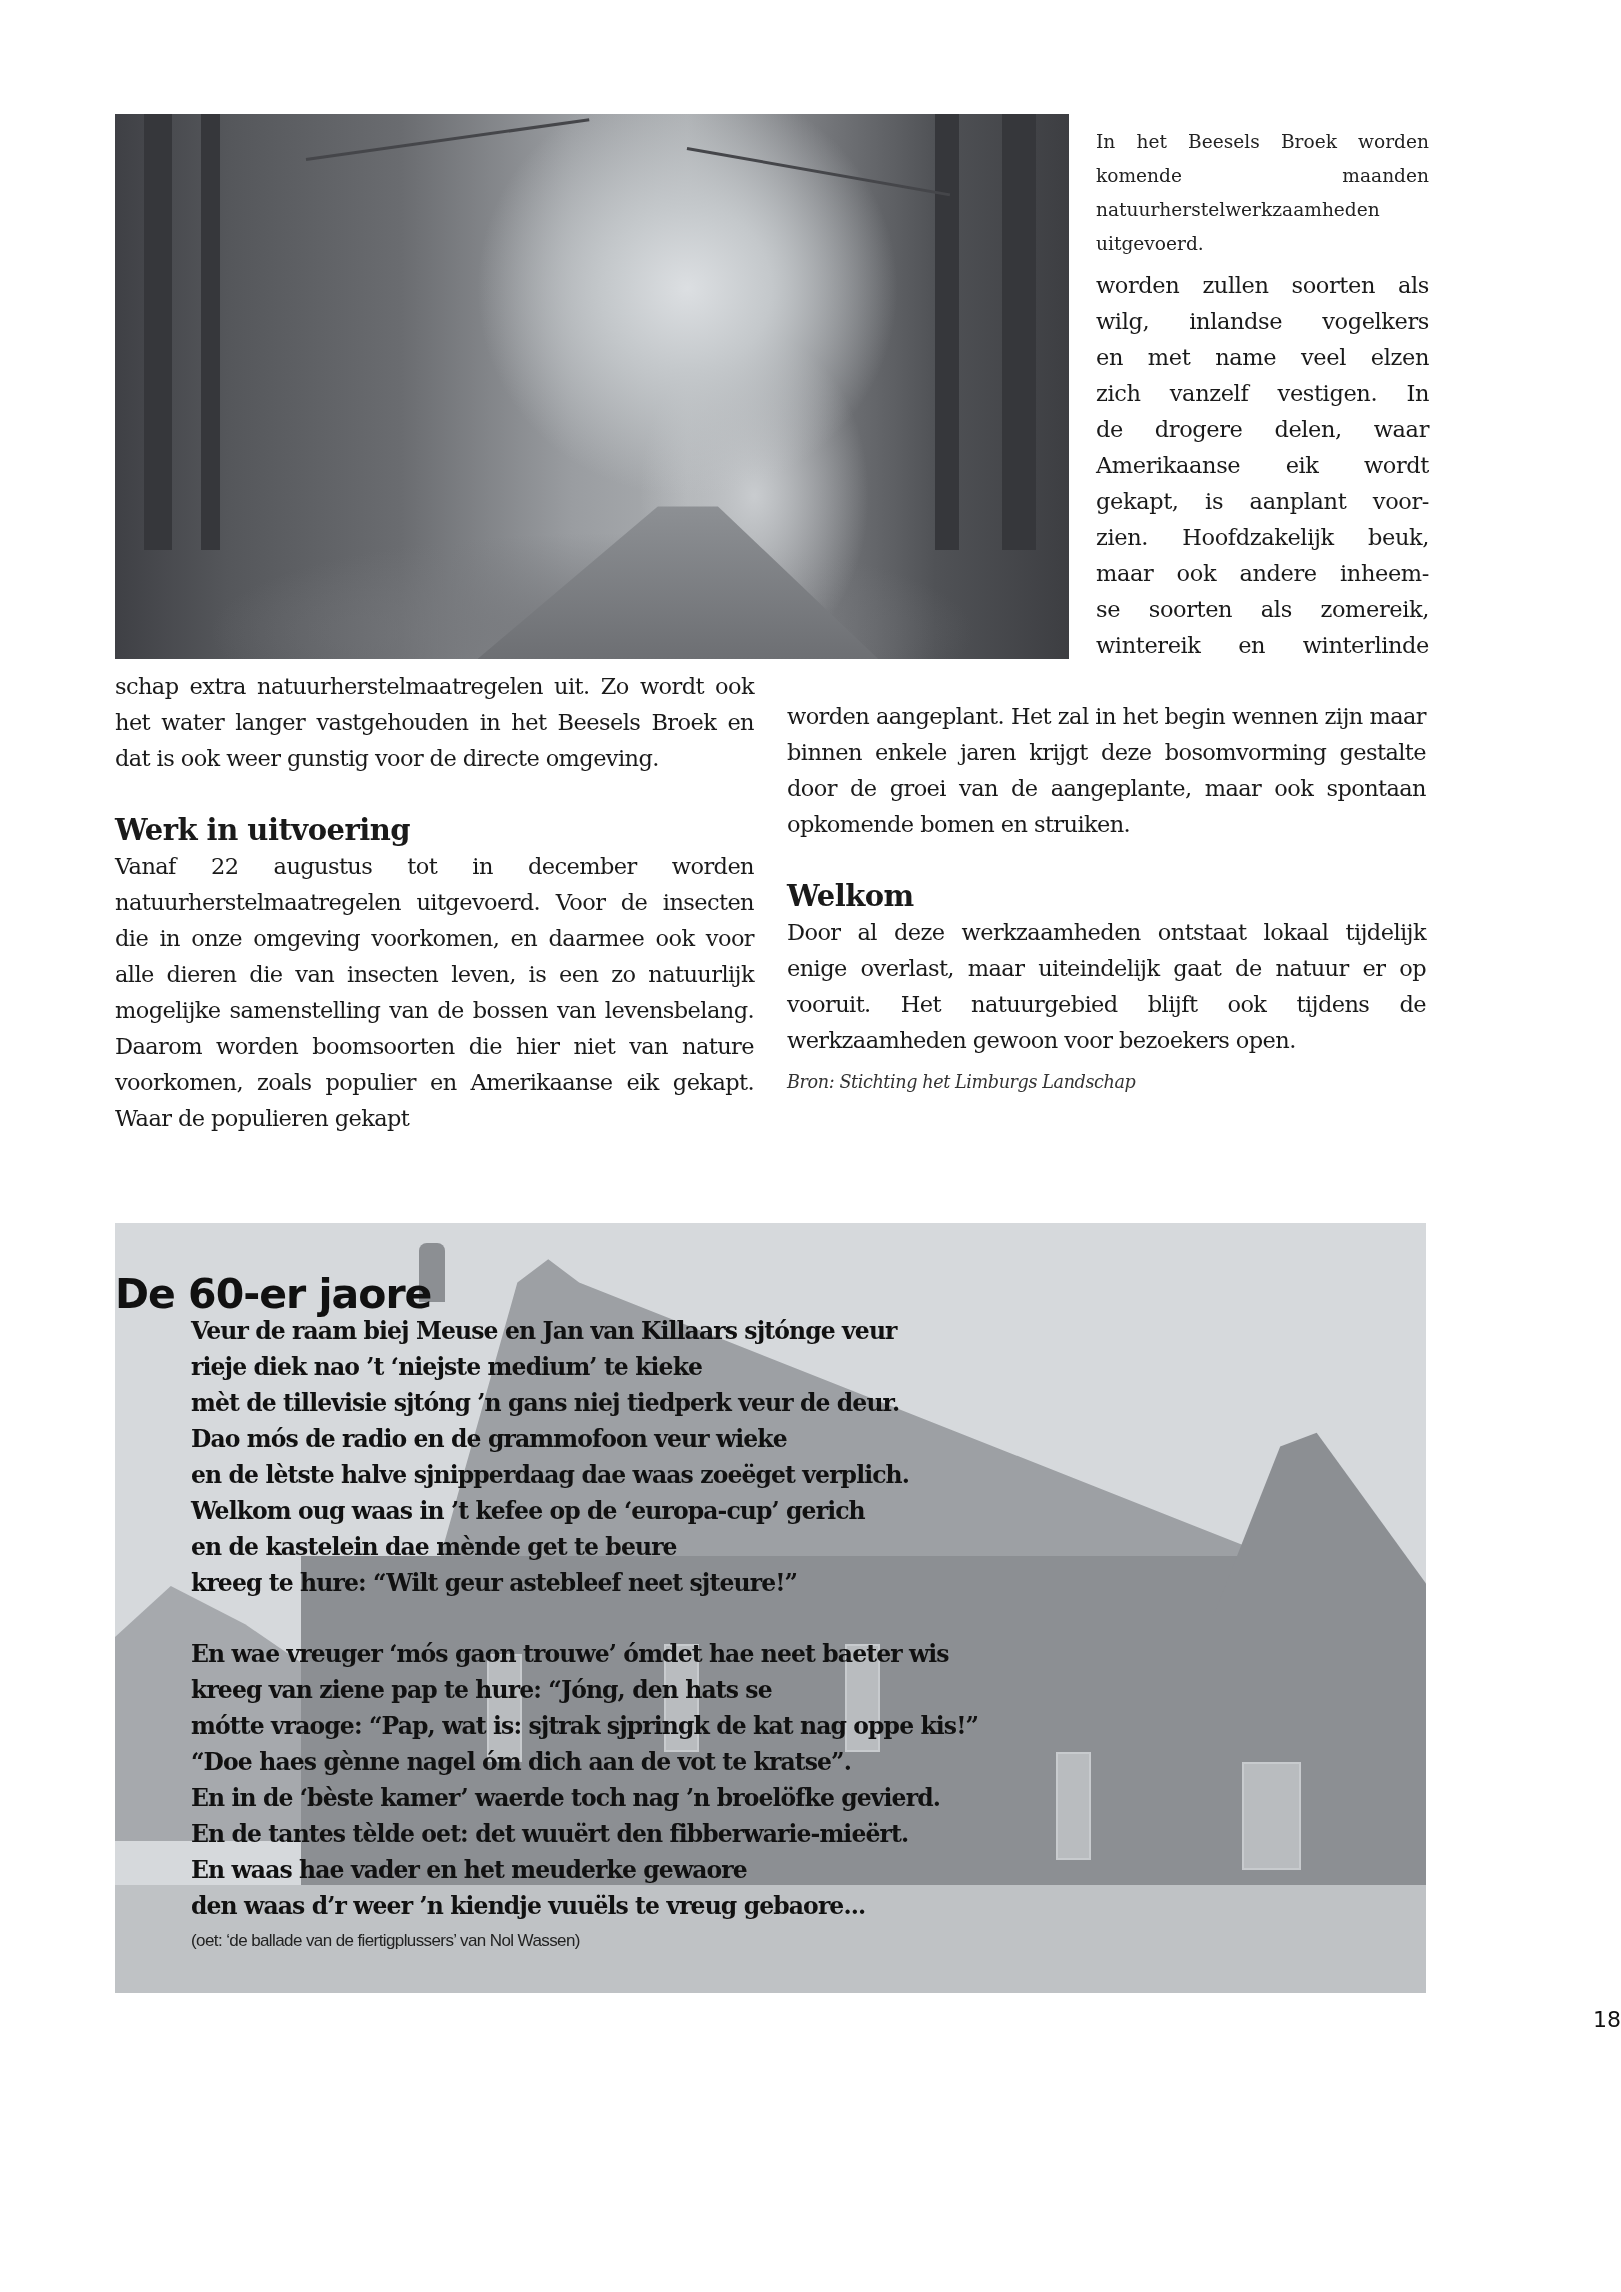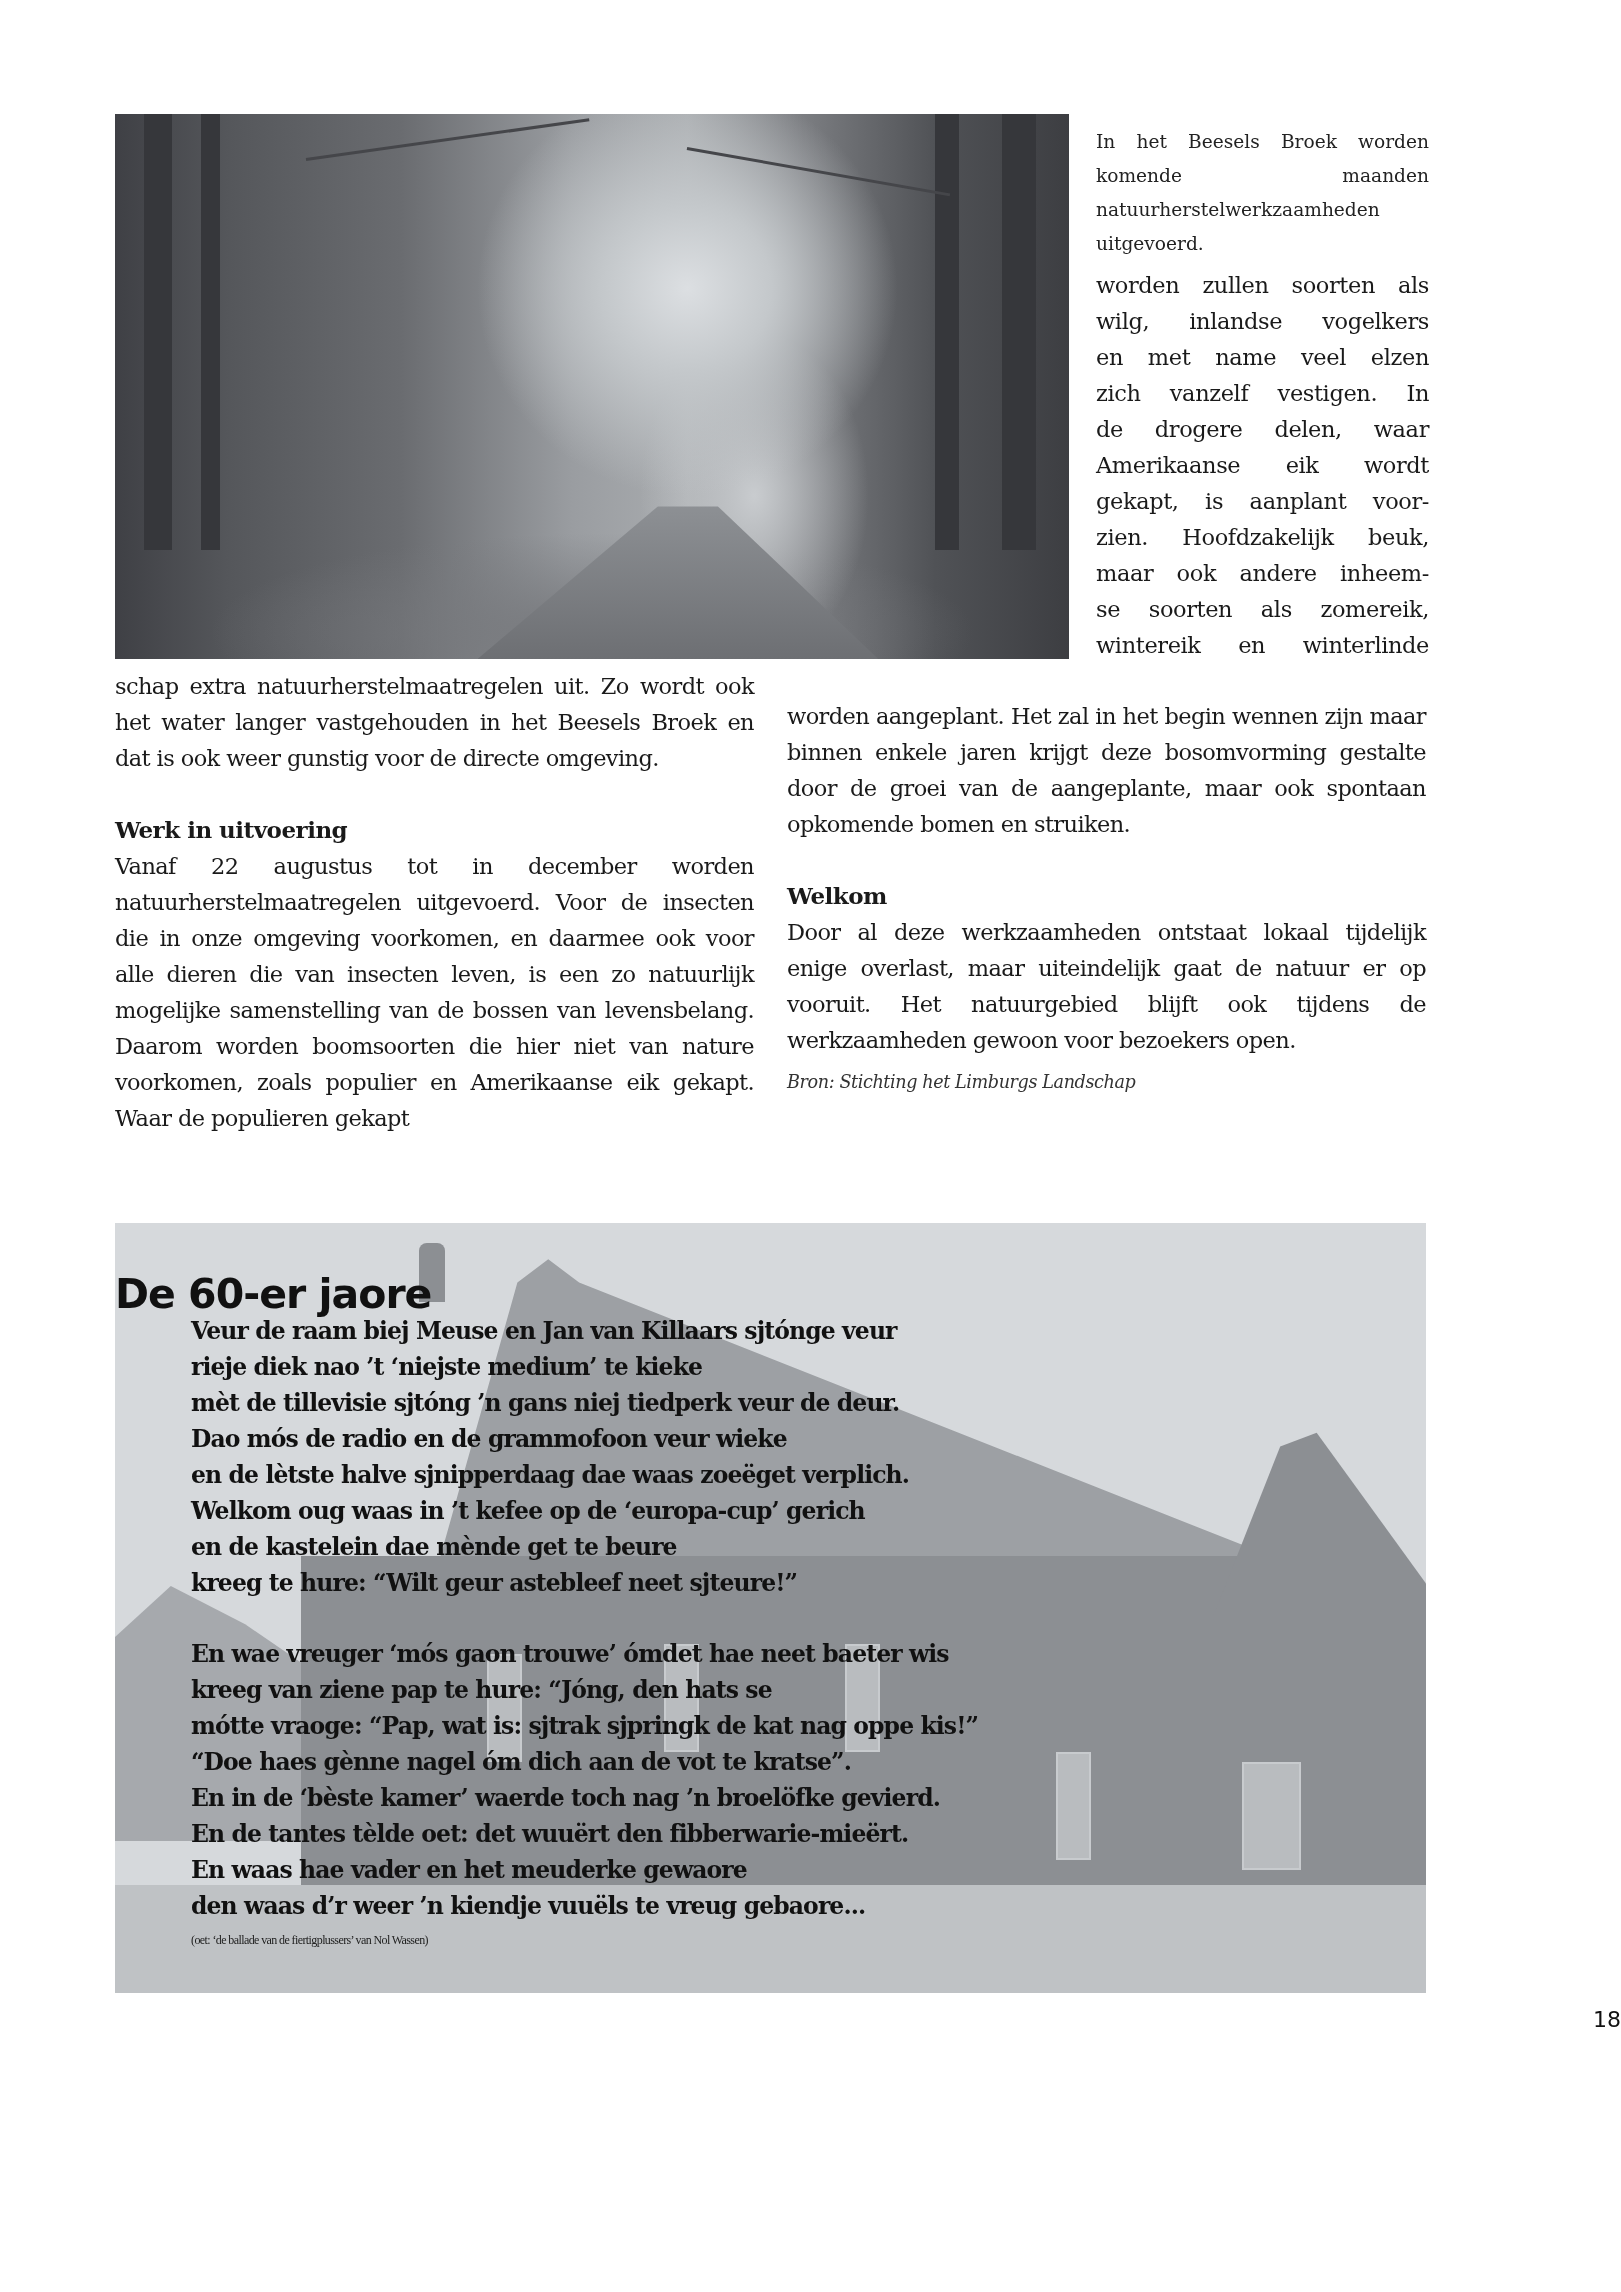--- a/index.html
+++ b/index.html
@@ -23,21 +23,21 @@
   .caption {
     position: absolute; left: 1096px; top: 125px; width: 333px;
     font-family: "DejaVu Serif", serif; font-size: 18.6px; line-height: 34px;
     text-align: justify; color: #222;
   }
   .body-text { font-family: "DejaVu Serif", serif; font-size: 22.5px; line-height: 36px; text-align: justify; color: #1a1a1a; letter-spacing: -0.6px; }
   .right-top { position: absolute; left: 1096px; top: 267px; width: 333px; font-size: 22.5px; letter-spacing: -0.4px; }
   .right-top p { text-align-last: justify; }
   .col-left { position: absolute; left: 115px; top: 668px; width: 639px; }
   .col-right { position: absolute; left: 787px; top: 698px; width: 639px; }
-  .heading { font-family: "DejaVu Serif", serif; font-weight: bold; font-size: 23px; line-height: 36px; letter-spacing: -0.5px; }
+  .heading { font-family: "DejaVu Serif", serif; font-weight: bold; font-size: 29px; line-height: 36px; letter-spacing: -0.5px; }
   .gap { height: 36px; }
   .source { font-family: "DejaVu Serif", serif; font-style: italic; font-size: 17.6px; line-height: 29px; color: #333; margin-top: 10px; letter-spacing: -0.4px; }
 
   .poem-box {
     position: absolute; left: 115px; top: 1223px; width: 1311px; height: 770px;
     background: #d6d9dc; overflow: hidden;
   }
   .house { position: absolute; inset: 0; }
   .house .wall-main { position: absolute; left: 186px; top: 333px; width: 980px; height: 377px; background: #8c8f93; }
   .house .roof-main { position: absolute; left: 176px; top: 19.6px; width: 1029px; height: 333px; background: #9da0a4;
@@ -49,21 +49,21 @@
   .house .window { position: absolute; width: 35px; height: 108px; background: #b9bcbf; border: 2.9px solid #c8cbce; }
   .house .ground { position: absolute; left: 0; right: 0; bottom: 0; height: 108px; background: #bfc2c5; }
   .house .bush { position: absolute; left: 0; top: 363px; width: 186px; height: 255px; background: #a6a9ad;
     clip-path: polygon(0 20%, 30% 0, 70% 15%, 100% 30%, 100% 100%, 0 100%); }
 
   .poem-title { position: absolute; left: 0; top: 9.8px; font-family: "DejaVu Sans", sans-serif; font-weight: bold;
     font-size: 41px; line-height: 51px; color: #111; letter-spacing: -1px; margin-top: 36px; }
   .poem-text { position: absolute; left: 76px; top: 90px; font-family: "DejaVu Serif", serif; font-weight: bold;
     font-size: 23.5px; line-height: 36px; color: #111; letter-spacing: -0.9px; }
   .poem-text .stanza-gap { height: 35px; }
-  .poem-credit { font-family: Liberation Serif, serif; font-weight: normal; font-size: 12px; line-height: 33px; letter-spacing: -0.6px; color: #222; }
+  .poem-credit { font-family: Liberation Sans, sans-serif; font-weight: normal; font-size: 17px; line-height: 33px; letter-spacing: -0.6px; color: #222; }
 
   .page-number { position: absolute; left: 0; right: 0; top: 2007px; text-align: right;
     font-family: "DejaVu Sans", sans-serif; font-size: 22px; color: #111; }
 </style>
 </head>
 <body>
 
 <div class="photo-forest">
   <div class="trunk" style="left:3%;width:3%;"></div>
   <div class="trunk" style="left:9%;width:2%;"></div>

